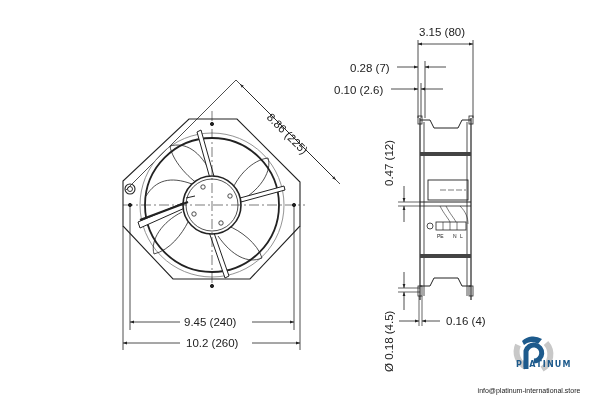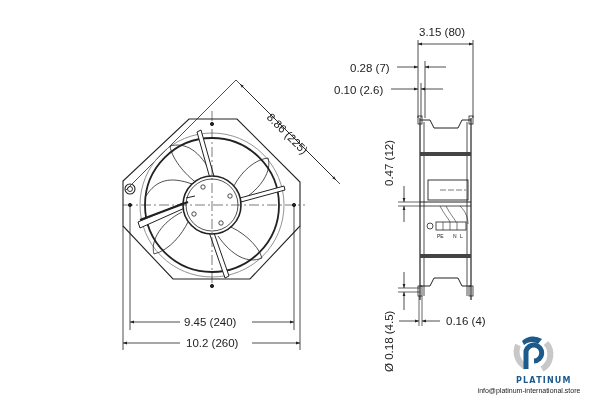--- a/index.html
+++ b/index.html
@@ -1,20 +1,20 @@
 <!DOCTYPE html>
 <html><head>
 <meta charset="utf-8">
 <style>
   html, body { margin:0; padding:0; background:#ffffff; }
   body { width:600px; height:400px; position:relative; overflow:hidden; font-family:"Liberation Sans", sans-serif; }
   svg.drawing { position:absolute; left:0; top:0; width:600px; height:400px; }
   .dim-text { font-family:"Liberation Sans", sans-serif; font-size:11.5px; fill:#222; }
   .logo-wrap { position:absolute; left:458px; top:326px; width:142px; height:74px; }
-  .logo-name { position:absolute; left:58px; top:50px; font-family:"DejaVu Sans", sans-serif; font-size:8px; font-weight:bold; letter-spacing:1.2px; color:#1d5a8c; }
+  .logo-name { position:absolute; left:58px; top:34px; font-family:"DejaVu Sans", sans-serif; font-size:8px; font-weight:bold; letter-spacing:1.2px; color:#1d5a8c; }
   .logo-email { position:absolute; left:0px; top:61px; width:142px; text-align:center; font-family:"Liberation Sans", sans-serif; font-size:7px; color:#222; white-space:nowrap; }
 </style>
 </head>
 <body>
 
 <svg class="drawing" viewBox="0 0 600 400" xmlns="http://www.w3.org/2000/svg">
   <defs>
     <marker id="arr" viewBox="0 0 10 10" refX="10" refY="5" markerWidth="7" markerHeight="5" orient="auto-start-reverse">
       <path d="M0,1.5 L10,5 L0,8.5 z" fill="#222"></path>
     </marker>

